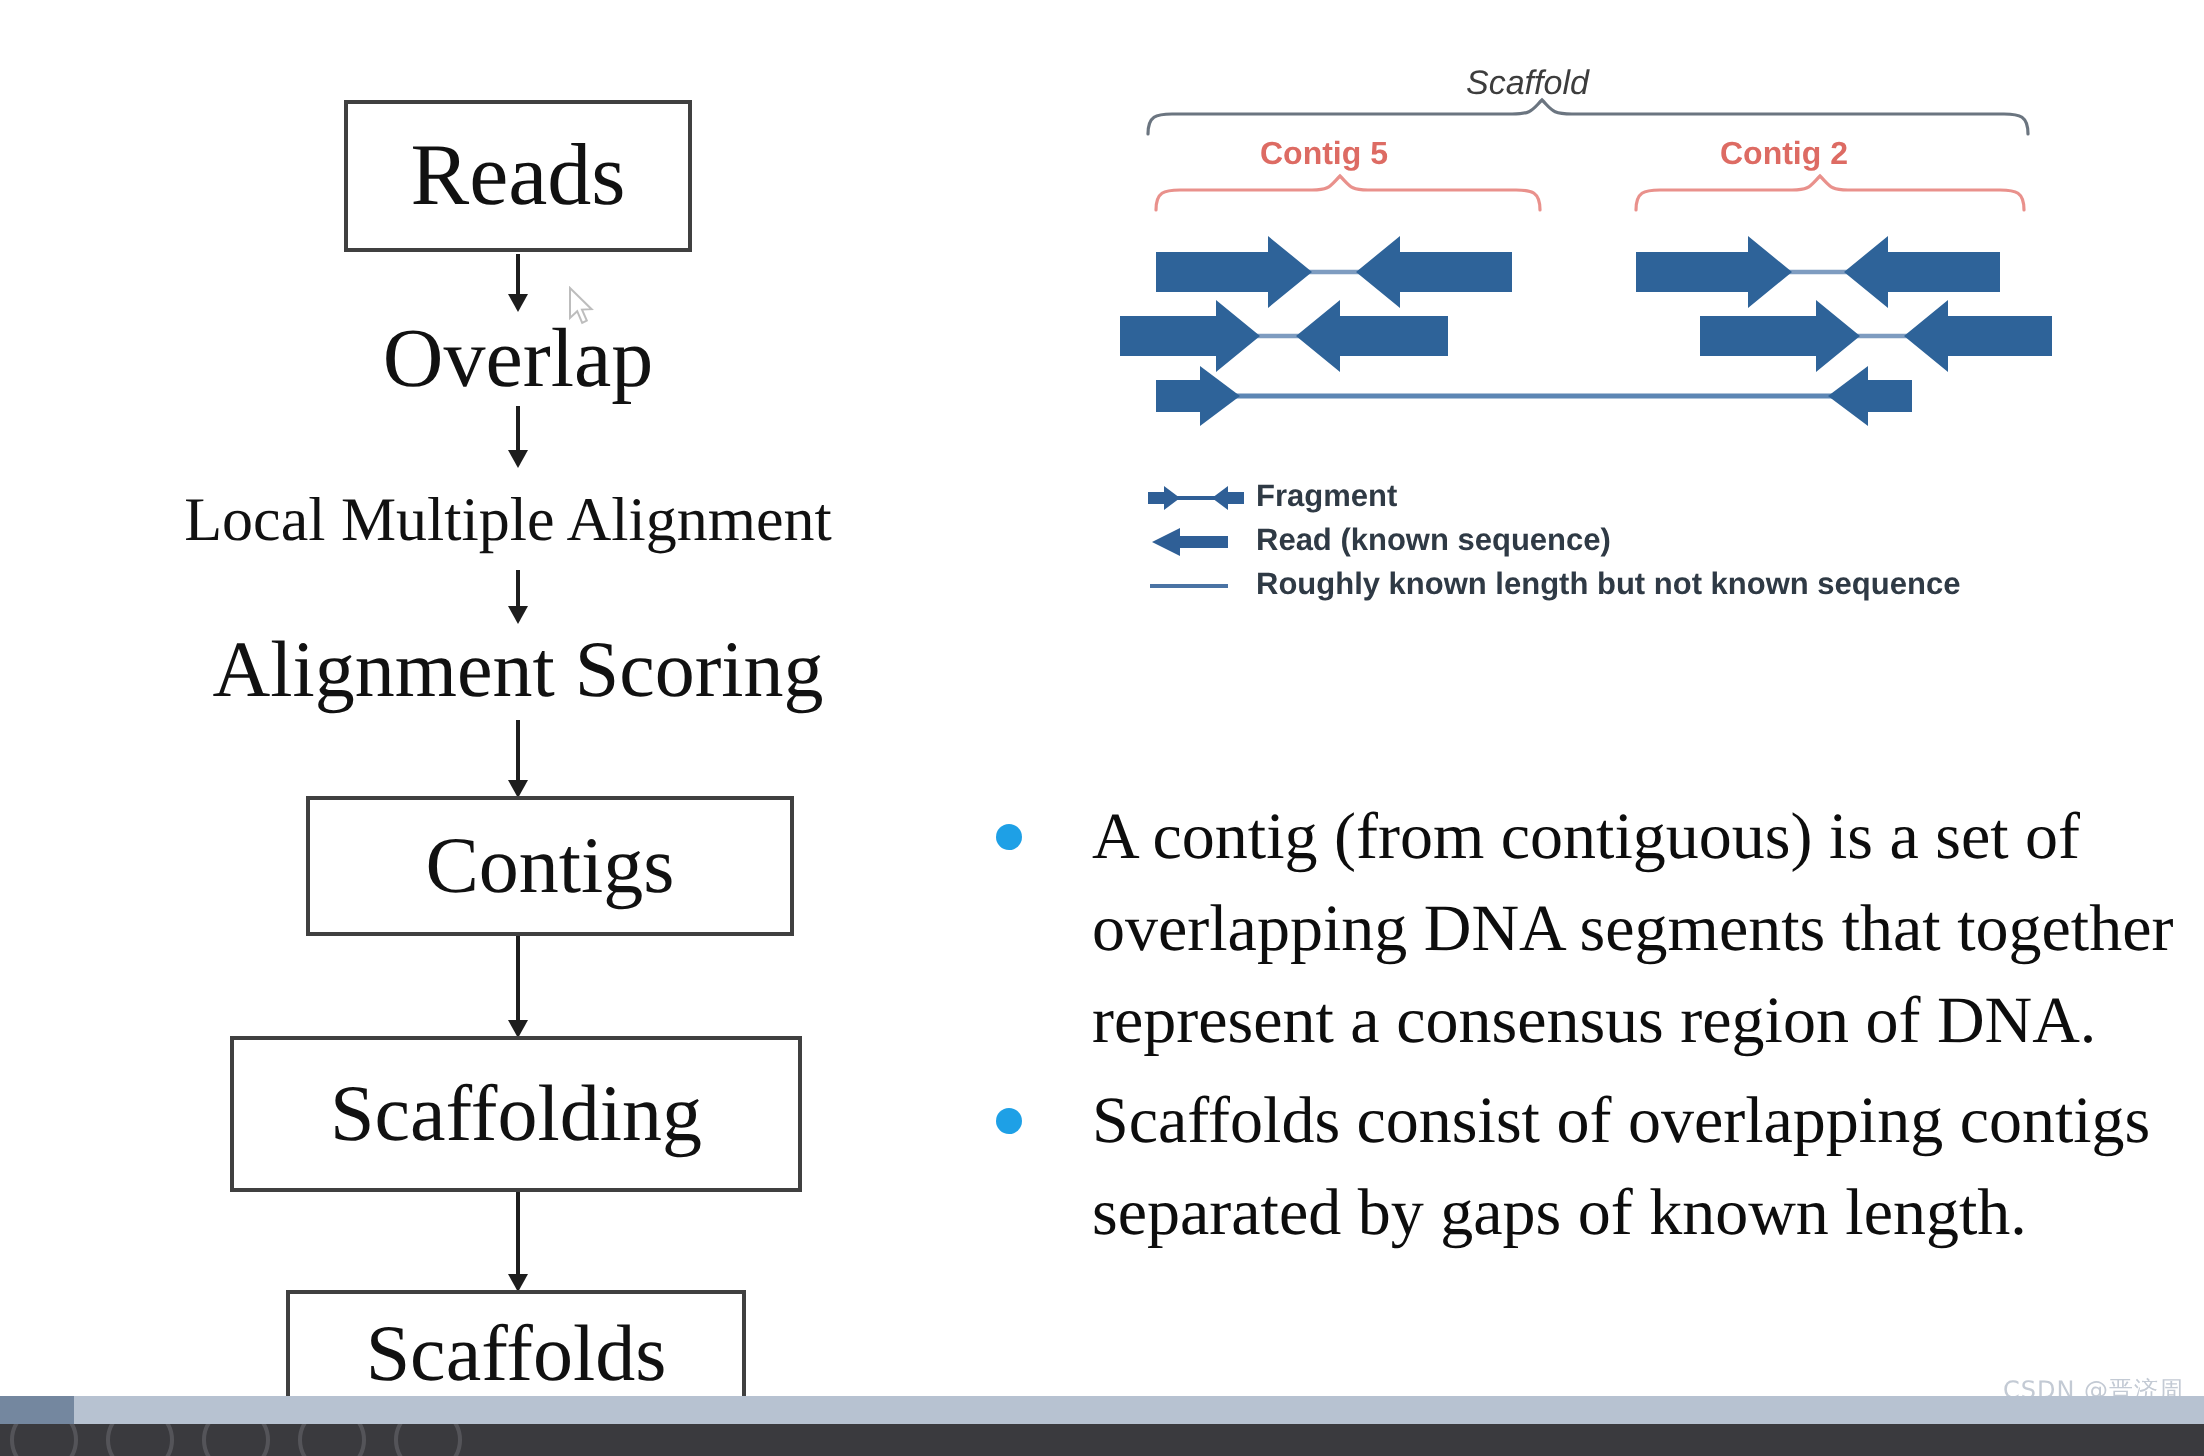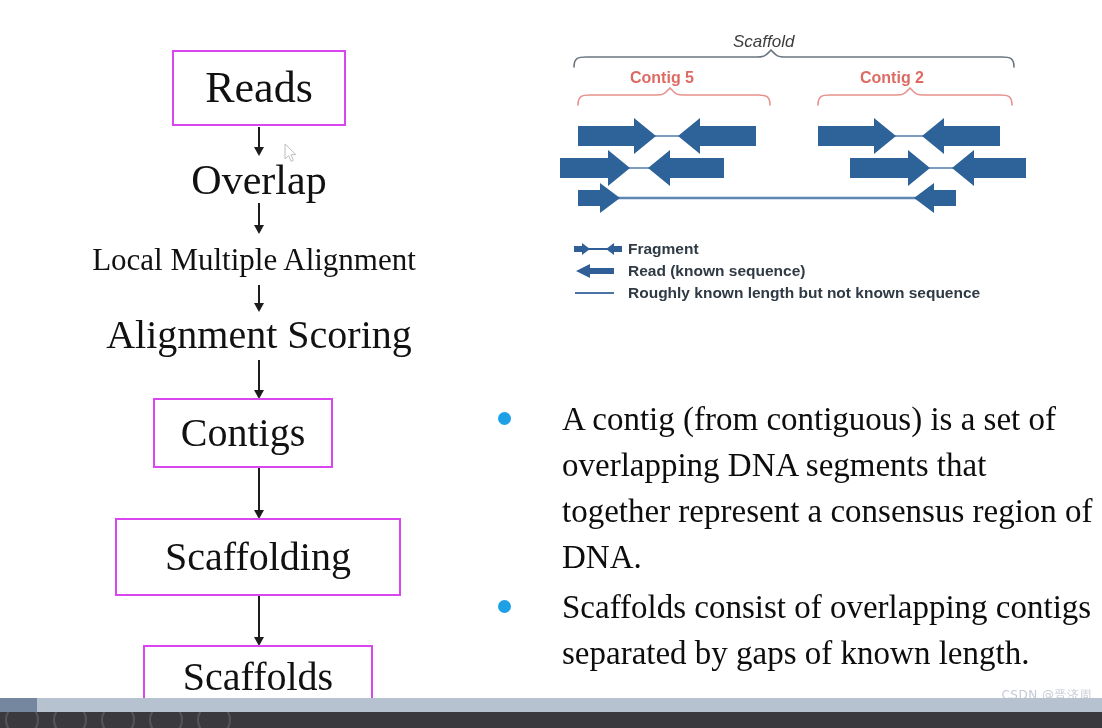--- a/index.html
+++ b/index.html
@@ -19,21 +19,21 @@
   
   #flowchart {
     position: absolute;
     left: 0;
     top: 0;
     width: 500px;
     height: 710px;
   }
   .fc-box {
     position: absolute;
-    border: 2px solid #d946ef;
+    border: 2px solid #404040;
     background: #ffffff;
     box-sizing: border-box;
     display: flex;
     align-items: center;
     justify-content: center;
     color: #111111;
     font-family: "Liberation Serif", "DejaVu Serif", serif;
     line-height: 1;
     white-space: nowrap;
   }
@@ -67,21 +67,21 @@
     border-left: 5px solid transparent;
     border-right: 5px solid transparent;
     border-top: 9px solid #1d1d1d;
   }
 
   
   #box-reads        { left: 172px; top: 50px;  width: 174px; height: 76px; font-size: 44px; }
   #txt-overlap      { left: 150px; top: 155px; width: 218px; height: 50px; font-size: 42px; }
   #txt-lma          { left: 14px;  top: 233px; width: 480px; height: 52px; font-size: 31px; }
   #txt-scoring      { left: 70px;  top: 310px; width: 378px; height: 50px; font-size: 40px; }
-  #box-contigs      { left: 153px; top: 398px; width: 180px; height: 70px; font-size: 40px; }
+  #box-contigs      { left: 153px; top: 398px; width: 244px; height: 70px; font-size: 40px; }
   #box-scaffolding  { left: 115px; top: 518px; width: 286px; height: 78px; font-size: 40px; }
   #box-finishing    { left: 143px; top: 645px; width: 230px; height: 64px; font-size: 40px; }
 
   #arr-1 { left: 252px; top: 127px; height: 28px; }
   #arr-1 .shaft { height: 20px; }
   #arr-2 { left: 252px; top: 203px; height: 30px; }
   #arr-2 .shaft { height: 22px; }
   #arr-3 { left: 252px; top: 285px; height: 26px; }
   #arr-3 .shaft { height: 18px; }
   #arr-4 { left: 252px; top: 360px; height: 38px; }
@@ -167,21 +167,20 @@
   #bullets {
     position: absolute;
     left: 498px;
     top: 396px;
     width: 600px;
   }
   .bullet-row {
     display: flex;
     align-items: flex-start;
     margin-bottom: 4px;
-    gap: 16px;
   }
   .bullet-dot {
     flex: 0 0 48px;
     padding-top: 16px;
     display: flex;
     justify-content: flex-start;
   }
   .bullet-dot i {
     display: block;
     width: 13px;

